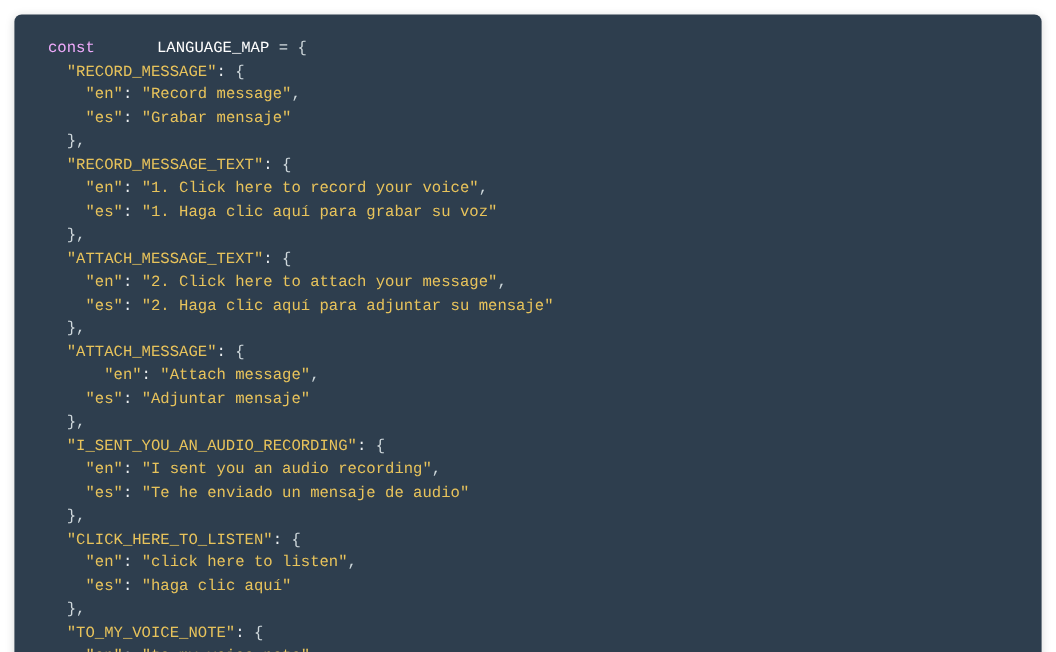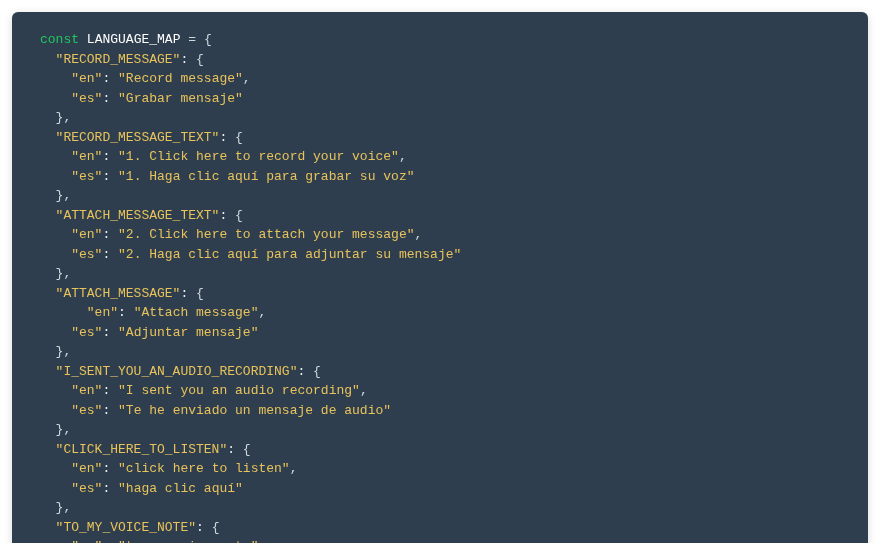--- a/index.html
+++ b/index.html
@@ -17,22 +17,22 @@
     }
     .code-wrap {
       padding: 18px 28px 24px 28px;
       font-family: Consolas, "Courier New", monospace;
       font-size: 13px;
       line-height: 1.5;
       color: #cfd8dc;
       white-space: pre;
       overflow-x: auto;
     }
-    .tok-kw   { color: #22c55e; }  
-    .tok-id   { color: #ffffff; }  
+    .tok-kw   { color: #f0abfc; }  
+    .tok-id   { color: #ffffff; margin-left: 44px; }  
     .tok-op   { color: #cfd8dc; }  
     .tok-br   { color: #cfd8dc; }  
     .tok-key  { color: #e8c35b; }  
     .tok-str  { color: #e8c35b; }  
     .tok-col  { color: #eceff1; }  
     .tok-cm   { color: #cfd8dc; }  
     .indent1 { padding-left: 2ch; }
     .indent2 { padding-left: 4ch; }
     .indent3 { padding-left: 6ch; }
   </style>

